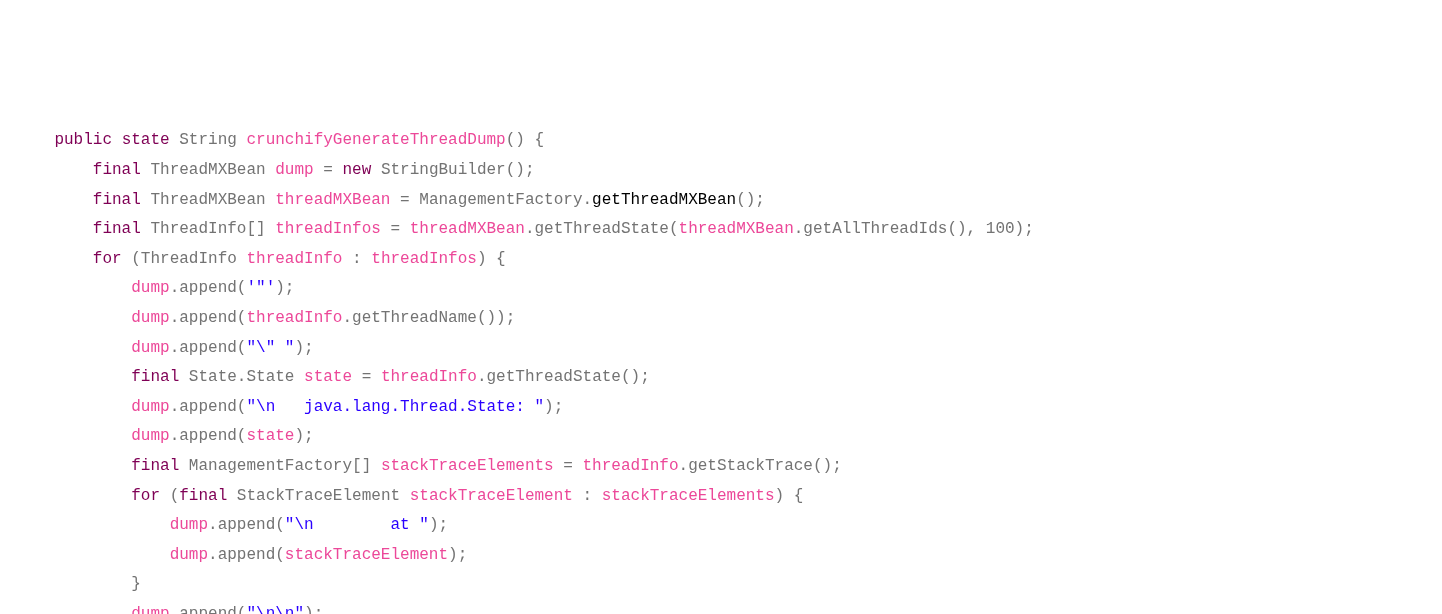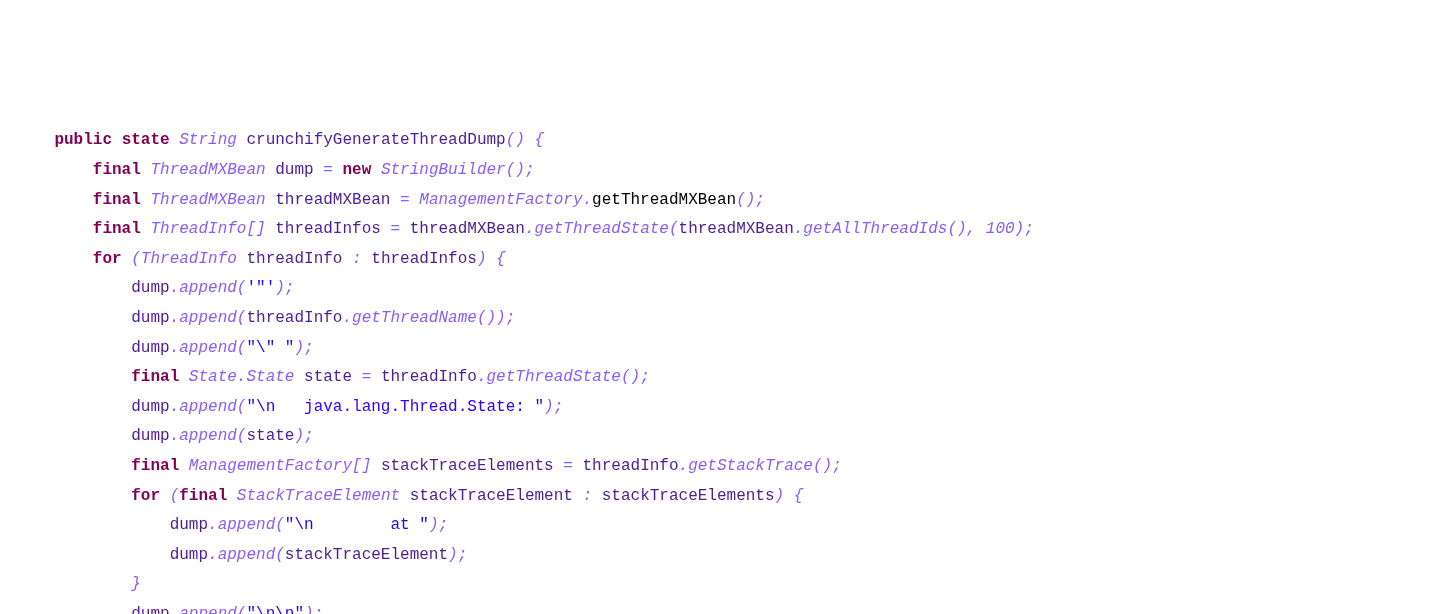--- a/index.html
+++ b/index.html
@@ -5,23 +5,23 @@
   body {
     margin: 0;
     padding: 8px 16px;
     background: #ffffff;
     font-family: Monaco, Menlo, "Courier New", monospace;
     font-size: 16px;
     line-height: 1.85;
     white-space: pre;
     color: #000000;
   }
-  .kw { color: #7f0055; font-weight: bold; margin-top: 30px; }
-  .ident { color: #4c1d95; }
-  .plain { color: #8b5cf6; font-style: italic; }
+  .kw { color: #7f0055; font-weight: normal; margin-top: 30px; }
+  .ident { color: #ec4899; }
+  .plain { color: #737373; }
   .str { color: #2a00ff; }
   .methoditalic { }
   .code-block { display: block; }
 </style>
 </head>
 <body>
 
 
 
 <div class="code-block" id="code-root"><span class="plain">    </span><span class="kw">public</span><span class="plain"> </span><span class="kw">state</span><span class="plain"> String </span><span class="ident">crunchifyGenerateThreadDump</span><span class="plain">() {

